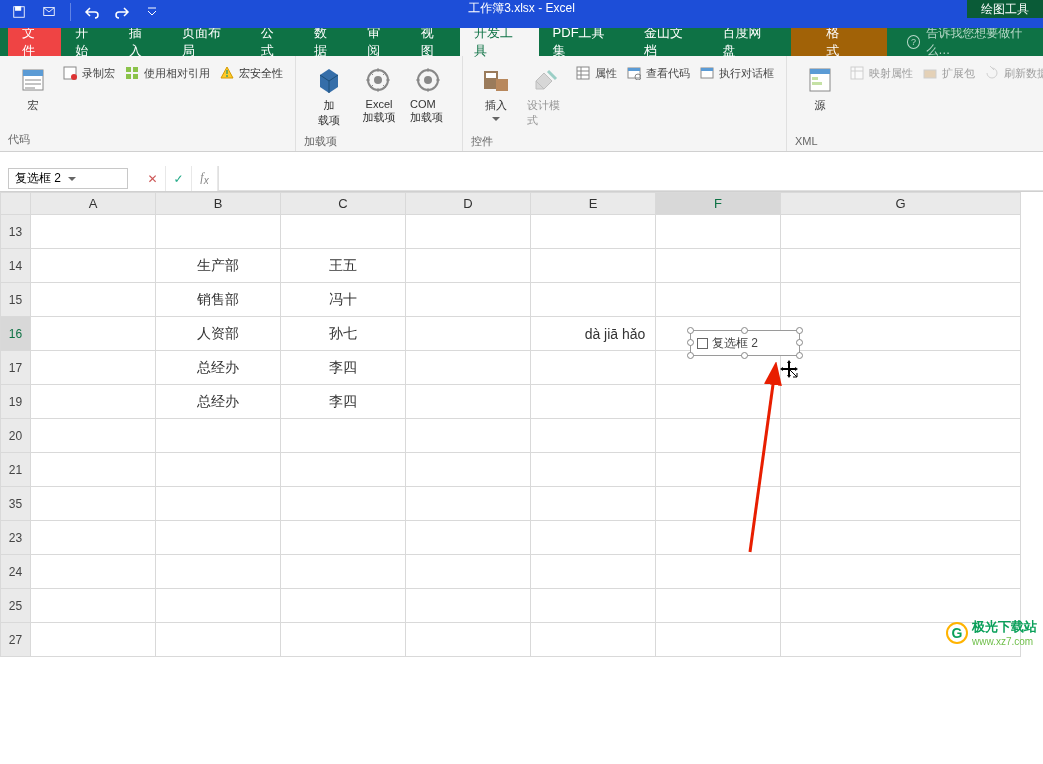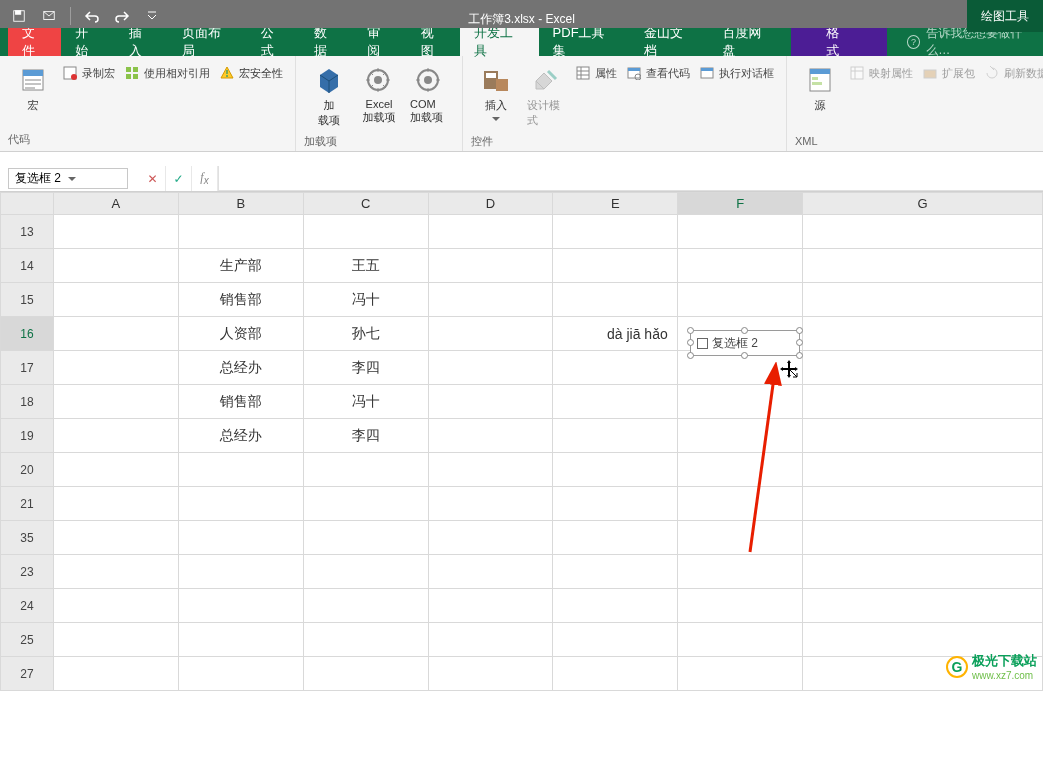--- a/index.html
+++ b/index.html
@@ -1,33 +1,33 @@
 <!DOCTYPE html>
 <html><head>
 <meta charset="utf-8">
 <style>
 * { margin:0; padding:0; box-sizing:border-box; font-family:"Microsoft YaHei","Segoe UI",sans-serif; user-select:none; }
 body { width:1043px; height:764px; background:#fff; overflow:hidden; position:relative; }
 
 
-.titlebar { height:28px; background:#737373; display:flex; align-items:flex-end; color:#fff; font-size:12px; position:relative; }
+.titlebar { height:28px; background:#1d4ed8; display:flex; align-items:flex-start; color:#fff; font-size:12px; position:relative; }
 .qat { display:flex; align-items:center; gap:4px; padding:0 6px; }
 .qat .qbtn { width:26px; height:24px; display:flex; align-items:center; justify-content:center; border-radius:2px; }
 .qat .qbtn svg { stroke:#fff; fill:none; }
 .qat .sep { width:1px; height:18px; background:rgba(255,255,255,.3); margin:0 4px; }
 .title-center { position:absolute; left:50%; transform:translateX(-50%); font-size:12px; }
 .title-center .strong { color:#fff; }
-.tool-tab { position:absolute; right:0; top:0; height:32px; background:#0a5b37; padding:0 14px; display:flex; align-items:center; font-size:12px; }
+.tool-tab { position:absolute; right:0; top:0; height:18px; background:#0a5b37; padding:0 14px; display:flex; align-items:center; font-size:12px; }
 
 
 .tabs { height:28px; background:#0e7245; display:flex; align-items:stretch; padding-left:8px; }
 .tabs .tab { padding:0 14px; display:flex; align-items:center; color:#fff; font-size:13px; }
 .tabs .tab.file { background:#ef4444; font-weight:normal; }
 .tabs .tab.active { background:#f5f5f5; color:#0e7245; }
-.tabs .tab.fmt { background:#4c1d95; color:#fff; margin-left:4px; padding:0 35px; }
+.tabs .tab.fmt { background:#a16207; color:#fff; margin-left:4px; padding:0 35px; }
 .tabs .tell { color:#b8d8c9; font-size:12px; margin-left:20px; display:flex; align-items:center; gap:6px; }
 .tabs .tell .bulb { width:14px; height:14px; border:1px solid #b8d8c9; border-radius:50%; display:flex; align-items:center; justify-content:center; font-size:9px; }
 
 
 .ribbon { height:96px; background:#f5f5f5; border-bottom:1px solid #d0d0d0; display:flex; }
 .group { display:flex; flex-direction:column; padding:4px 8px 0; border-right:1px solid #e0e0e0; }
 .group-body { flex:1; display:flex; align-items:flex-start; }
 .group-label { font-size:11px; color:#666; padding:2px 0 4px; }
 .big-btn { display:flex; flex-direction:column; align-items:center; justify-content:flex-start; padding:4px 6px; min-width:50px; font-size:11px; color:#333; gap:2px; }
 .big-btn .icon { width:32px; height:32px; display:flex; align-items:center; justify-content:center; }
@@ -45,21 +45,21 @@
 .fb-btn { width:26px; display:flex; align-items:center; justify-content:center; color:#888; border-right:1px solid #e8e8e8; }
 .fb-btn.cancel { color:#c55; }
 .fb-btn.ok { color:#2a8; }
 .fb-input { flex:1; border:1px solid #e0e0e0; border-top:none; border-right:none; display:flex; align-items:center; padding:0 6px; color:#333; }
 
 
 .grid-area { flex:1; overflow:hidden; position:relative; }
 .g-table { border-collapse:collapse; table-layout:fixed; }
 .g-table td, .g-table th { border:1px solid #d9d9d9; font-size:14px; color:#333; text-align:center; }
 .g-table th { background:#eaeaea; font-weight:normal; color:#333; height:22px; }
-.g-table .rowh { background:#eaeaea; width:53px; font-size:12px; color:#444; }
+.g-table .rowh { background:#eaeaea; width:30px; font-size:12px; color:#444; }
 .g-table .colh { height:22px; font-size:13px; }
 .g-table td { height:34px; }
 .col-corner { width:30px; }
 .col-a { width:125px; }
 .col-b { width:125px; }
 .col-c { width:125px; }
 .col-d { width:125px; }
 .col-e { width:125px; }
 .col-f { width:125px; }
 .col-g { width:240px; }
@@ -437,30 +437,20 @@
           <th class="rowh">17</th>
           <td></td>
           <td class="cell-data">总经办</td>
           <td class="cell-data">李四</td>
           <td></td>
           <td></td>
           <td></td>
           <td></td>
         </tr>
   <tr>
-          <th class="rowh">18</th>
-          <td></td>
-          <td class="cell-data">销售部</td>
-          <td class="cell-data">冯十</td>
-          <td></td>
-          <td></td>
-          <td></td>
-          <td></td>
-        </tr>
-  <tr>
           <th class="rowh">19</th>
           <td></td>
           <td class="cell-data">总经办</td>
           <td class="cell-data">李四</td>
           <td></td>
           <td></td>
           <td></td>
           <td></td>
         </tr>
   <tr>

